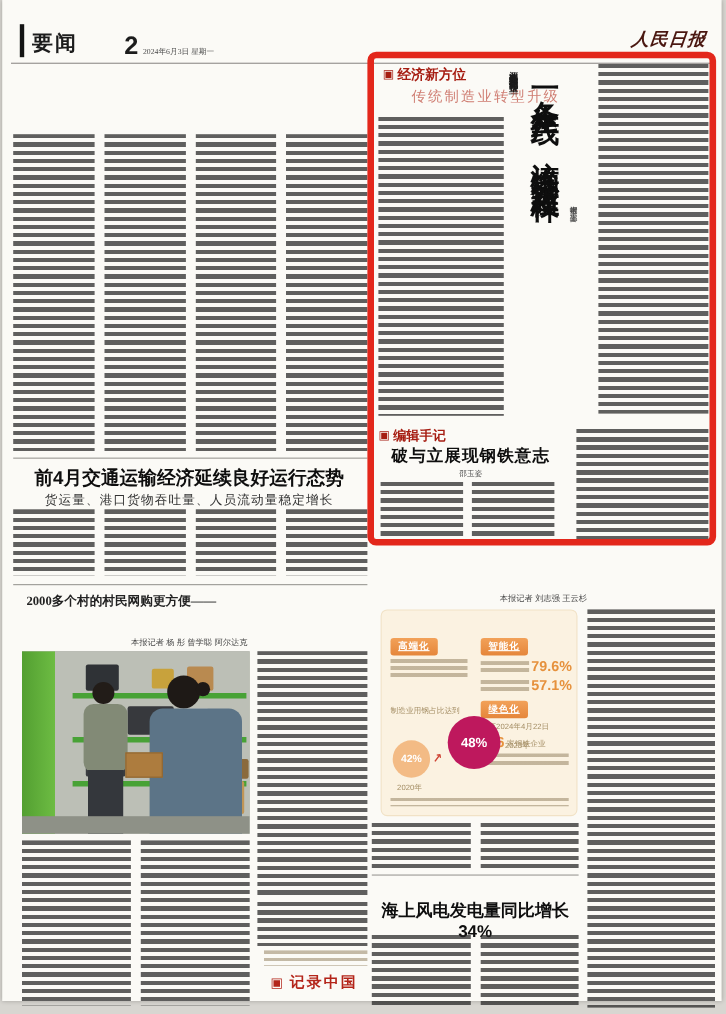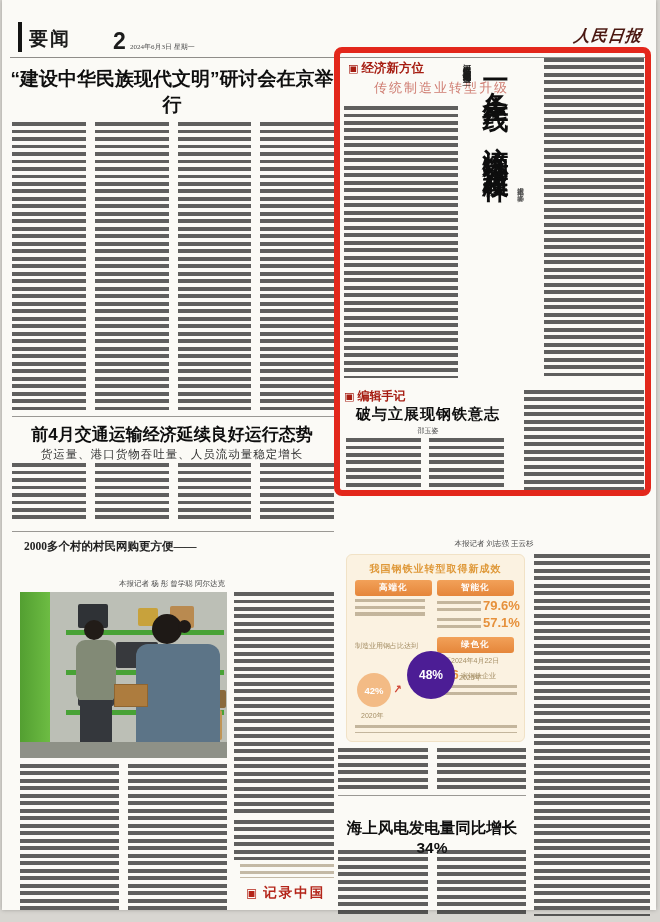--- a/index.html
+++ b/index.html
@@ -39,26 +39,26 @@
   .tagline{font-weight:bold;color:#a61d12;font-size:12.5px;display:flex;align-items:center;gap:3px;}
   .tagicon{font-size:11px;line-height:1;color:#a61d12;}
   .subtitle{color:#cf7d72;font-size:13px;letter-spacing:2px;}
 
   .vert{writing-mode:vertical-rl;text-orientation:upright;}
 
   
   .card{left:344px;top:554px;width:179px;height:188px;background:#fbf2e1;border:1px solid #f1e2c6;border-radius:6px;box-sizing:border-box;}
   .card .abs{position:absolute;}
   .card-title{left:0;top:7px;width:100%;text-align:center;font-size:10px;font-weight:bold;color:#df993a;letter-spacing:1px;}
-  .pill{padding:2px 24px;background:linear-gradient(180deg,#f2a159,#e5863a);color:#fff;font-size:8.5px;font-weight:bold;border-radius:3px;letter-spacing:1px;}
+  .pill{padding:2px 7px;background:linear-gradient(180deg,#f2a159,#e5863a);color:#fff;font-size:8.5px;font-weight:bold;border-radius:3px;letter-spacing:1px;text-decoration:underline;}
   .bignum{color:#e6913c;font-weight:bold;font-size:13px;}
   .smallbrown{color:#a58f66;font-size:7px;}
   .circle{border-radius:50%;color:#fff;font-weight:bold;display:flex;align-items:center;justify-content:center;}
   .c2020{left:10px;top:118px;width:34px;height:34px;background:#f3bb85;font-size:9.5px;}
-  .c2023{left:60px;top:96px;width:48px;height:48px;background:#4c1d95;font-size:12px;}
+  .c2023{left:60px;top:96px;width:48px;height:48px;background:#be185d;font-size:12px;}
   .arrow{left:46px;top:128px;color:#cf4434;font-size:11px;transform:rotate(-8deg);font-weight:bold;}
 
   
   .photo{left:18px;top:592px;width:207px;height:166px;background:#aaada3;overflow:hidden;}
   .photo div{position:absolute;}
   .ph-green{left:0;top:0;width:30px;height:100%;background:linear-gradient(90deg,#539f31,#6dbc43);}
   .ph-back{left:30px;top:0;width:177px;height:100%;background:#bcbfb6;}
   .ph-shelf{left:46px;width:158px;height:5px;background:#48a236;}
   .ph-item{border-radius:2px;}
   .ph-floor{left:0;bottom:0;width:100%;height:16px;background:#8e9187;}
@@ -72,21 +72,20 @@
 <div class="paper">
 
   <div class="abs section-mark">
     <span class="section-label">要闻</span>
     <span class="page-number">2</span>
   </div>
   <div class="abs date-line serif">2024年6月3日 星期一</div>
   <div class="abs masthead serif">人民日报</div>
   <div class="abs hdr-rule"></div>
 
-  <div class="abs h-big ctr" style="left:8px;top:66px;width:324px;font-size:19px;">“建设中华民族现代文明”研讨会在京举行</div>
   <div class="abs cols" style="left:10px;top:122px;width:322px;height:288px;gap:9px;">
     <div class="sim"></div>
       <div class="sim"></div>
       <div class="sim"></div>
       <div class="sim"></div>
   </div>
   <hr class="rule" style="left:10px;top:416px;width:322px;">
 
   <div class="abs h-big ctr" style="left:8px;top:423px;width:324px;font-size:17px;">前4月交通运输经济延续良好运行态势</div>
   <div class="abs serif ctr" style="left:8px;top:447px;width:324px;font-size:11.5px;letter-spacing:1px;color:#333;">货运量、港口货物吞吐量、人员流动量稳定增长</div>
@@ -161,21 +160,20 @@
     <div class="sim"></div>
       <div class="sim"></div>
   </div>
   <div class="abs sim" style="left:522px;top:390px;width:120px;height:100px;"></div>
 
   <div class="abs redbox"></div>
 
   <div class="abs ctr byline" style="left:336px;top:539px;width:312px;font-size:7.5px;">本报记者 刘志强 王云杉</div>
 
   <div class="abs card">
-    <div class="abs card-title">我国钢铁业转型取得新成效</div>
     <span class="abs pill" style="left:8px;top:25px;">高端化</span>
     <div class="abs simlight" style="left:8px;top:44px;width:70px;height:20px;"></div>
     <span class="abs pill" style="left:90px;top:25px;">智能化</span>
     <div class="abs simlight" style="left:90px;top:46px;width:44px;height:11px;"></div>
     <span class="abs bignum" style="left:136px;top:43px;">79.6%</span>
     <div class="abs simlight" style="left:90px;top:63px;width:44px;height:11px;"></div>
     <span class="abs bignum" style="left:136px;top:60px;">57.1%</span>
 
     <span class="abs pill" style="left:90px;top:82px;">绿色化</span>
     <span class="abs smallbrown" style="left:90px;top:101px;">截至2024年4月22日</span>

